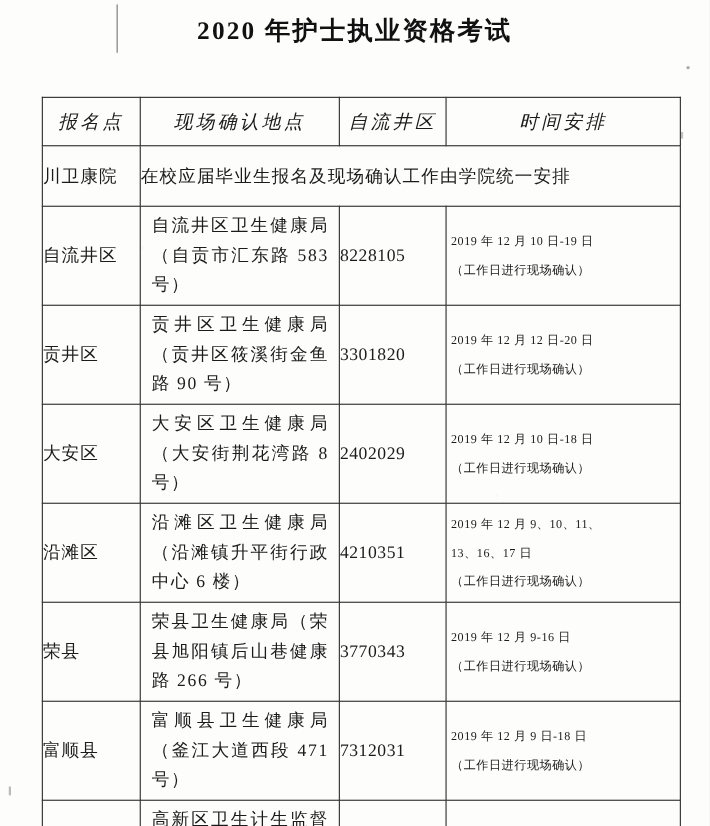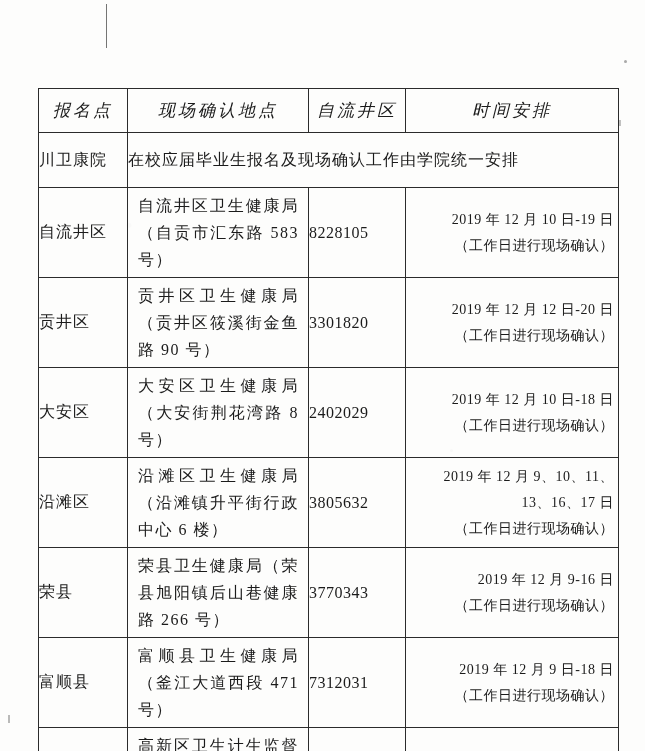--- a/index.html
+++ b/index.html
@@ -80,39 +80,40 @@
     text-align: justify;
     padding: 4px 9px 4px 10px;
     letter-spacing: 1.5px;
     line-height: 27px;
   }
   td.c-phone {
     text-align: left;
     letter-spacing: .5px;
   }
   td.c-time {
-    text-align: right;
+    text-align: left;
     white-space: pre-line;
-    font-size: 14px;
+    font-size: 11px;
     line-height: 26px;
     letter-spacing: .5px;
     padding: 3px 4px;
   }
 </style>
 </head>
 <body>
 
 <div class="page">
 
   <div class="artifact-vline"></div>
   <div class="artifact-dot1"></div>
   <div class="artifact-dot2"></div>
   <div class="artifact-dot3"></div>
 
   <h1 class="title">
+    <span class="title-line">2020 年护士执业资格考试</span>
   </h1>
 
   <table class="schedule-table">
     <colgroup>
       <col style="width:89px">
       <col style="width:181px">
       <col style="width:97px">
       <col style="width:213px">
     </colgroup>
     <thead>
@@ -145,21 +146,21 @@
       <tr>
         <td class="c-point">大安区</td>
         <td class="c-addr">大安区卫生健康局（大安街荆花湾路 8 号）</td>
         <td class="c-phone">2402029</td>
         <td class="c-time">2019 年 12 月 10 日-18 日
 （工作日进行现场确认）</td>
       </tr>
       <tr>
         <td class="c-point">沿滩区</td>
         <td class="c-addr">沿滩区卫生健康局（沿滩镇升平街行政中心 6 楼）</td>
-        <td class="c-phone">3805632</td>
+        <td class="c-phone">4210351</td>
         <td class="c-time">2019 年 12 月 9、10、11、
 13、16、17 日
 （工作日进行现场确认）</td>
       </tr>
       <tr>
         <td class="c-point">荣县</td>
         <td class="c-addr">荣县卫生健康局（荣县旭阳镇后山巷健康路 266 号）</td>
         <td class="c-phone">3770343</td>
         <td class="c-time">2019 年 12 月 9-16 日
 （工作日进行现场确认）</td>

